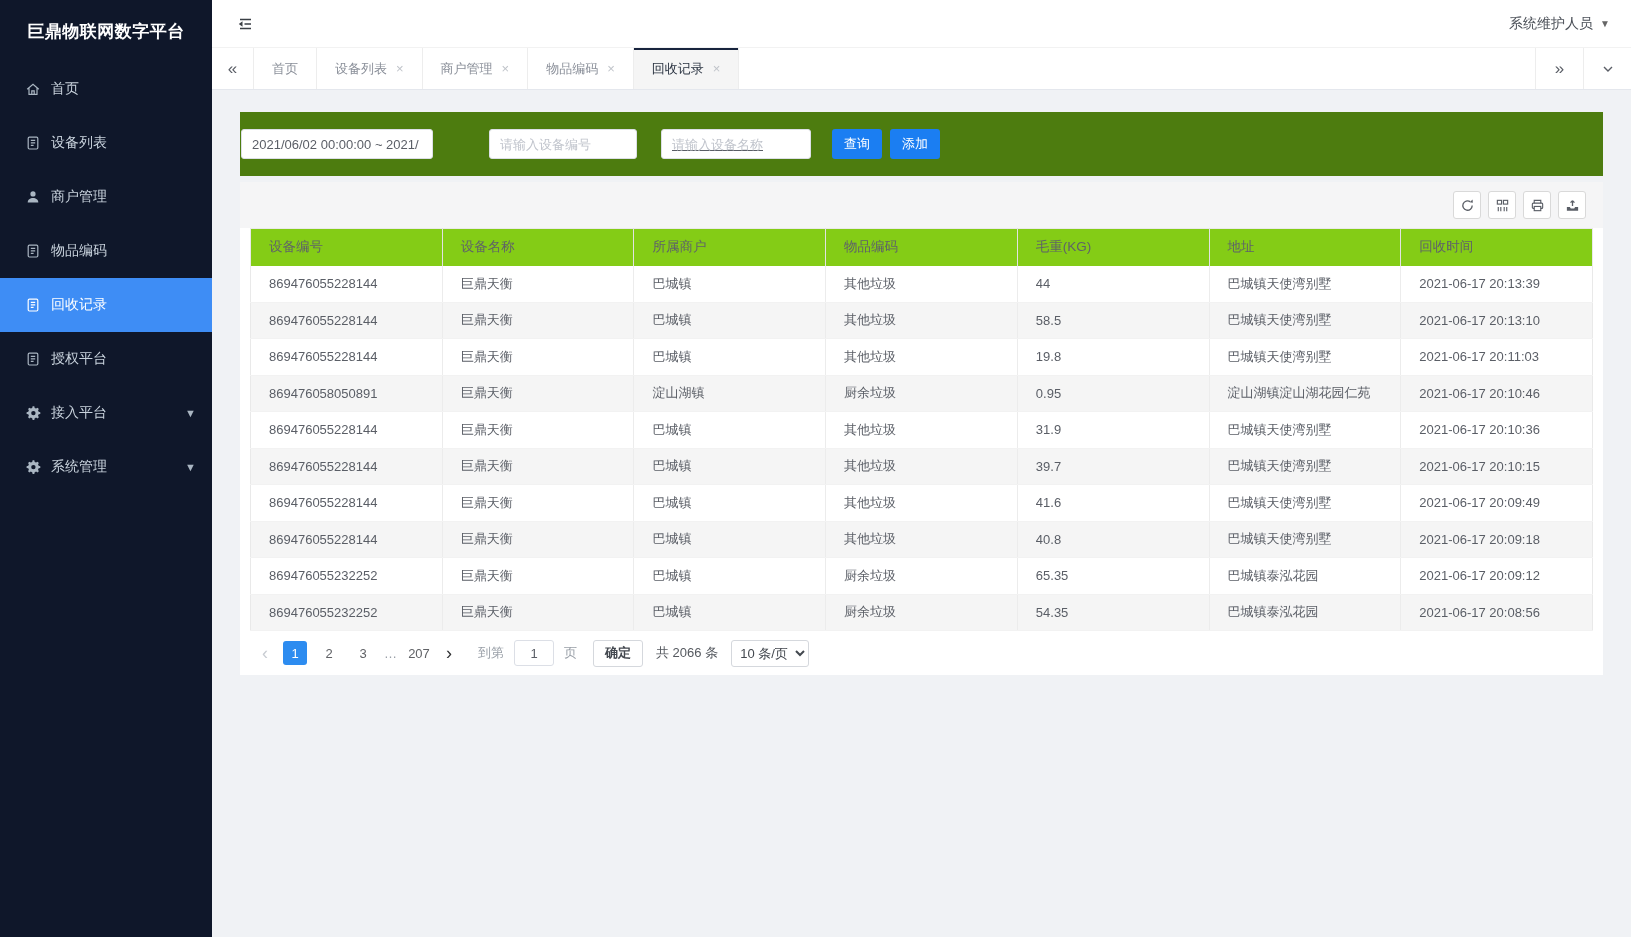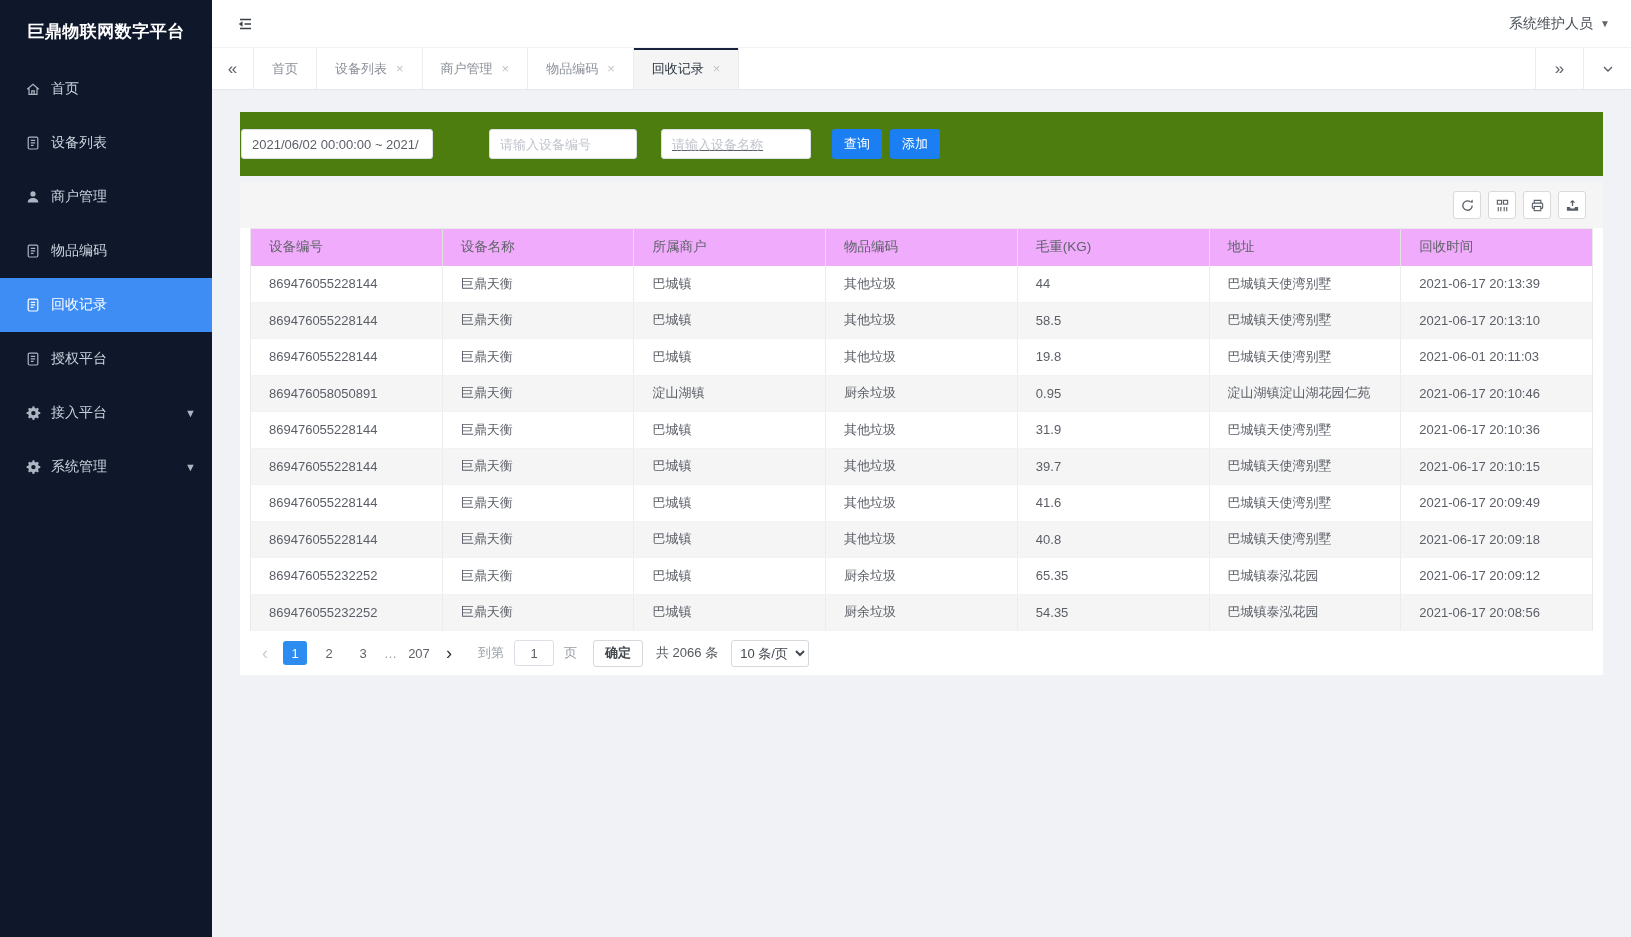--- a/index.html
+++ b/index.html
@@ -46,21 +46,21 @@
   .btn-primary { height:30px; padding:0 12px; margin-left:21px; background:#1b7ef2; color:#fff; border:none; border-radius:3px; font-size:13px; cursor:pointer; font-family:inherit; }
   .btn-primary + .btn-primary { margin-left:8px; }
 
   .table-card { background:#fff; margin-top:6px; }
   .toolbar { height:46px; background:#f5f5f6; display:flex; align-items:center; justify-content:flex-end; gap:7px; padding-right:17px; }
   .tool-btn { width:28px; height:28px; background:#fff; border:1px solid #d9d9d9; border-radius:3px; display:flex; align-items:center; justify-content:center; color:#5a5e66; cursor:pointer; }
   .tool-btn svg { width:15px; height:15px; display:block; }
 
   .table-wrap { padding:0 10px; background:#fff; }
   table { width:100%; border-collapse:collapse; table-layout:fixed; font-size:13px; color:#5a5e66; border:1px solid #e9e9e9; }
-  thead th { background:#f0abfc; font-weight:normal; text-align:left; height:37px; padding:0 10px 0 18px; color:#5f6368; border-right:1px solid #e2e2e2; font-size:13.5px; }
+  thead th { background:#84cc16; font-weight:normal; text-align:left; height:37px; padding:0 10px 0 18px; color:#5f6368; border-right:1px solid #e2e2e2; font-size:13.5px; }
   thead th:last-child { border-right:none; }
   tbody td { height:36.5px; padding:0 10px 0 18px; border-right:1px solid #ececec; border-bottom:1px solid #f2f2f2; background:#fff; white-space:nowrap; overflow:hidden; }
   tbody td:last-child { border-right:none; }
   tbody tr.alt td { background:#f5f5f5; }
 
   
   .pagination { height:44px; display:flex; align-items:center; padding-left:12px; background:#fff; color:#606266; font-size:13px; }
   .pg-arrow { width:26px; height:24px; display:flex; align-items:center; justify-content:center; font-size:18px; cursor:pointer; color:#303133; }
   .pg-arrow.disabled { color:#c8ccd2; }
   .pg-num { min-width:24px; height:24px; margin:0 5px; display:flex; align-items:center; justify-content:center; border-radius:3px; cursor:pointer; color:#606266; background:transparent; border:none; font-size:13px; font-family:inherit; }
@@ -275,21 +275,21 @@
                   <td>巴城镇天使湾别墅</td>
                   <td>2021-06-17 20:13:10</td>
                 </tr>
                 <tr>
                   <td>869476055228144</td>
                   <td>巨鼎天衡</td>
                   <td>巴城镇</td>
                   <td>其他垃圾</td>
                   <td>19.8</td>
                   <td>巴城镇天使湾别墅</td>
-                  <td>2021-06-01 20:11:03</td>
+                  <td>2021-06-17 20:11:03</td>
                 </tr>
                 <tr class="alt">
                   <td>869476058050891</td>
                   <td>巨鼎天衡</td>
                   <td>淀山湖镇</td>
                   <td>厨余垃圾</td>
                   <td>0.95</td>
                   <td>淀山湖镇淀山湖花园仁苑</td>
                   <td>2021-06-17 20:10:46</td>
                 </tr>

